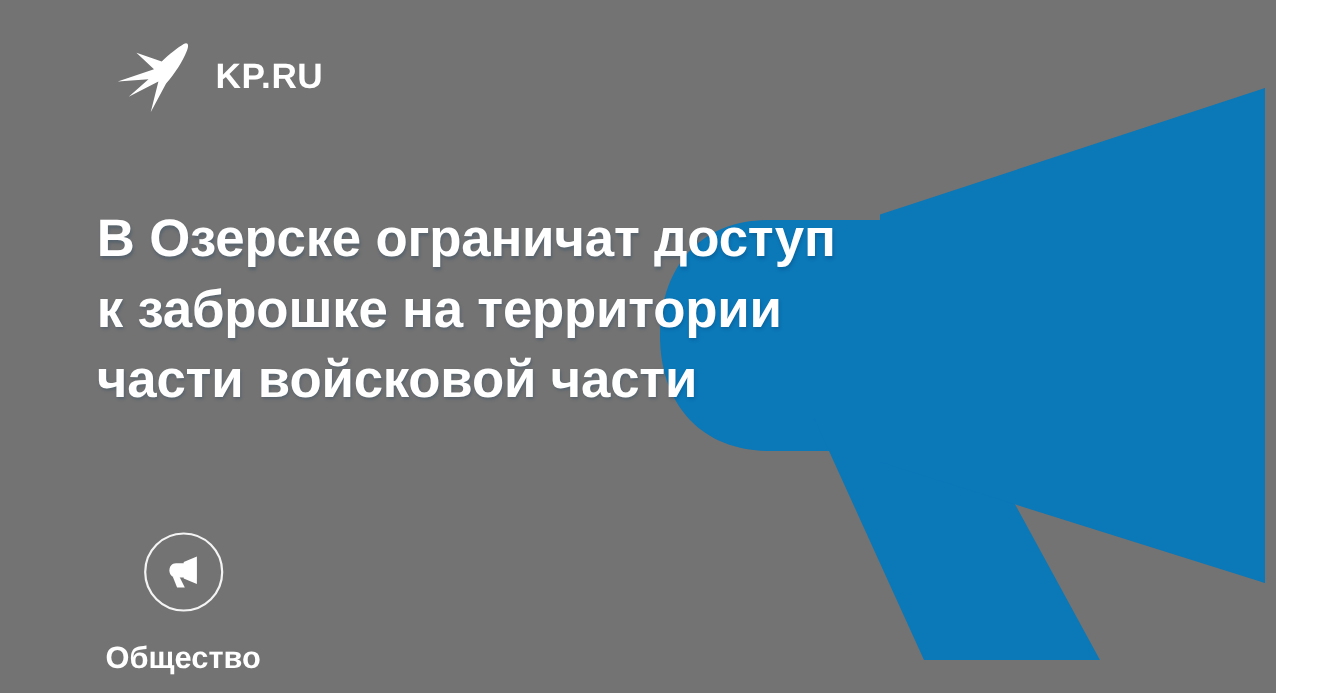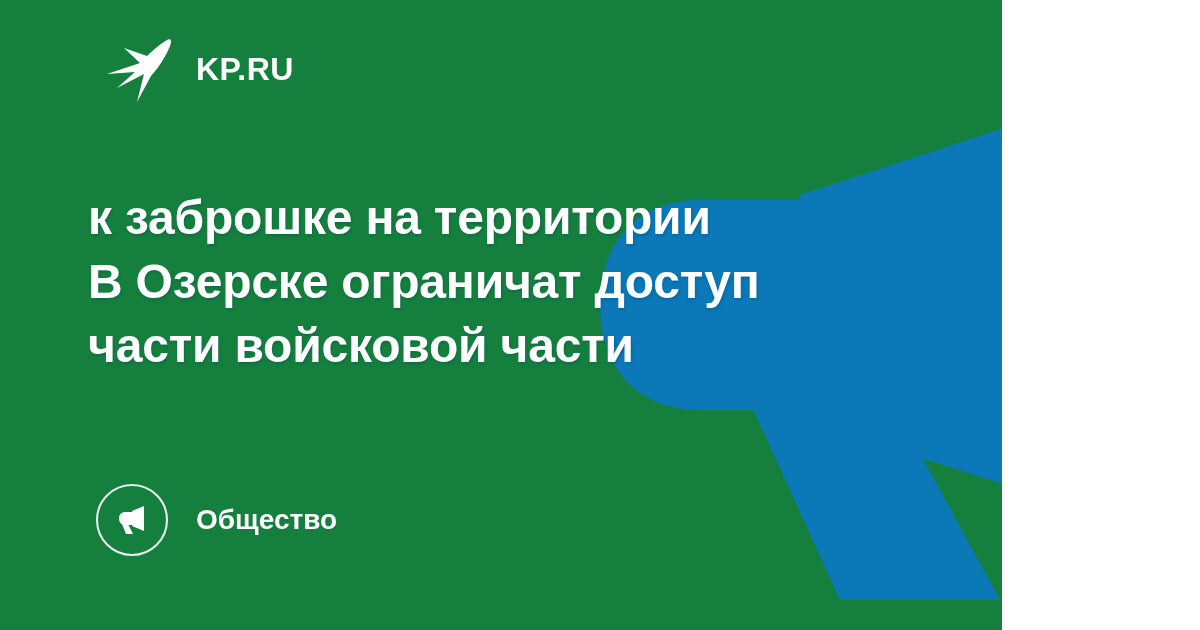--- a/index.html
+++ b/index.html
@@ -2,23 +2,23 @@
 <html><head>
 <meta charset="utf-8">
 <style>
   html, body {
     margin: 0;
     padding: 0;
     background: #ffffff;
   }
   .card {
     position: relative;
-    width: 1002px;
+    width: 1160px;
     height: 630px;
-    background: #15803d;
+    background: #737373;
     overflow: hidden;
     font-family: "Liberation Sans", "DejaVu Sans", sans-serif;
     -webkit-font-smoothing: antialiased;
   }
 
   
   .watermark {
     position: absolute;
     top: 0;
     left: 0;
@@ -69,20 +69,21 @@
 
   
   .category {
     position: absolute;
     left: 96px;
     top: 484px;
     display: flex;
     align-items: center;
     gap: 28px;
     z-index: 5;
+    flex-direction: column;
   }
   .category-icon-ring {
     width: 72px;
     height: 72px;
     border: 2px solid rgba(255, 255, 255, 0.92);
     border-radius: 50%;
     display: flex;
     align-items: center;
     justify-content: center;
     box-sizing: border-box;
@@ -133,22 +134,22 @@
                  L 33 66
                  L 47 40
                  C 55 31 62 20 66 10
                  C 68 5 67 2 63 4 Z"></path>
       </g>
     </svg>
     <span class="brand-name">KP.RU</span>
   </div>
 
   <div class="headline">
+    <span class="headline-line">В Озерске ограничат доступ</span>
     <span class="headline-line">к заброшке на территории</span>
-    <span class="headline-line">В Озерске ограничат доступ</span>
     <span class="headline-line">части войсковой части</span>
   </div>
 
   <div class="category">
     <span class="category-icon-ring">
       <svg width="40" height="40" viewBox="0 0 40 40" aria-hidden="true">
         <g fill="#ffffff">
 
           <path d="M 20 11 L 32 6 L 32 31 L 20 26 Z"></path>
 

